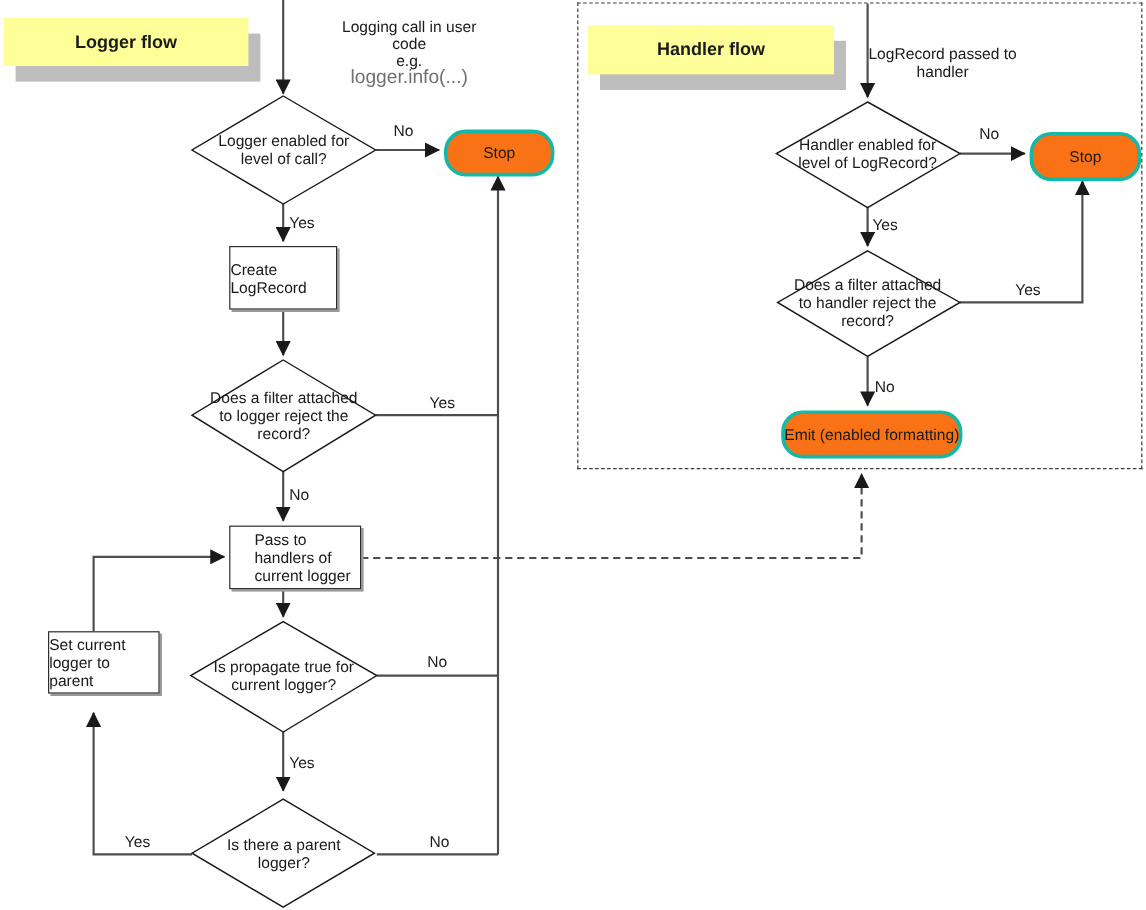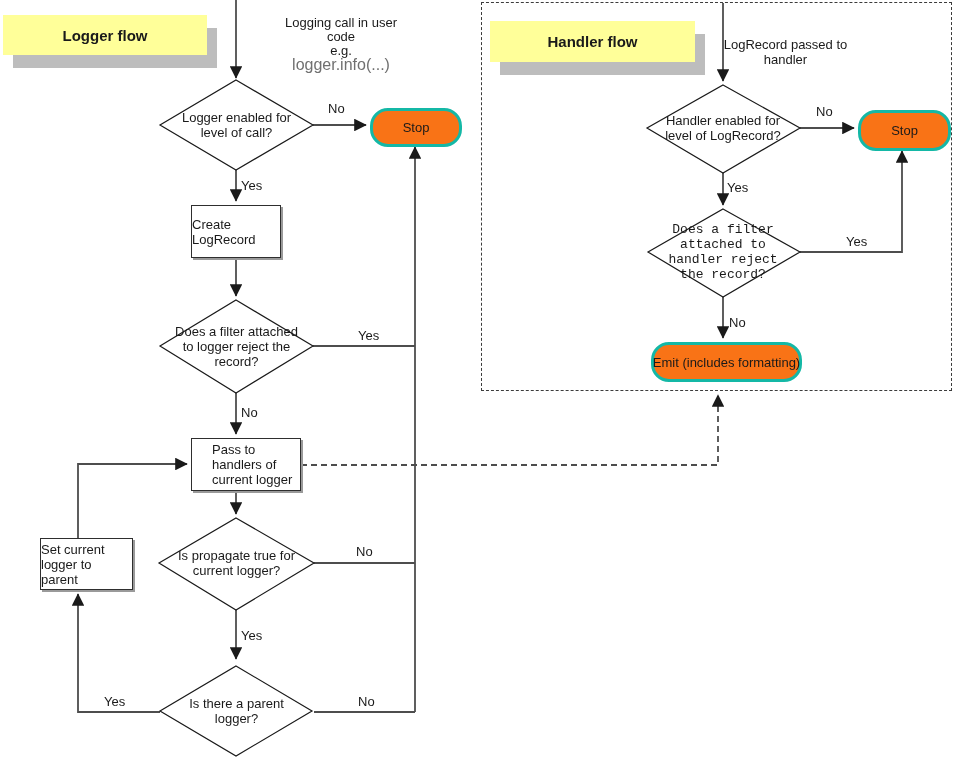--- a/index.html
+++ b/index.html
@@ -102,29 +102,29 @@
 
   <div class="start-text" style="left:723px;top:37px;width:125px;line-height:15px;">
     <div>LogRecord passed to handler</div>
   </div>
 
   <div class="diamond-text" style="left:171px;top:103px;width:131px;height:44px;">Logger enabled for level of call?</div>
   <div class="diamond-text" style="left:169px;top:316px;width:135px;height:60px;">Does a filter attached to logger reject the record?</div>
   <div class="diamond-text" style="left:166px;top:541px;width:141px;height:44px;">Is propagate true for current logger?</div>
   <div class="diamond-text" style="left:176px;top:689px;width:121px;height:44px;">Is there a parent logger?</div>
   <div class="diamond-text" style="left:653px;top:106px;width:140px;height:44px;">Handler enabled for level of LogRecord?</div>
-  <div class="diamond-text" style="left:655px;top:222px;width:136px;height:60px;font-family:Liberation Mono, monospace;">Does a filter attached to handler reject the record?</div>
+  <div class="diamond-text" style="left:655px;top:222px;width:136px;height:60px;">Does a filter attached to handler reject the record?</div>
 
   <div class="rect-node" style="left:191px;top:205px;width:88px;height:51px;">Create LogRecord</div>
   <div class="rect-node" style="left:191px;top:438px;width:88px;height:51px;padding-left:20px;">Pass to handlers of current logger</div>
-  <div class="rect-node" style="left:40px;top:538px;width:91px;height:50px;">Set current logger to parent</div>
+  <div class="rect-node" style="left:40px;top:526px;width:91px;height:50px;">Set current logger to parent</div>
 
   <div class="stadium" style="left:370px;top:108px;width:86px;height:33px;">Stop</div>
   <div class="stadium" style="left:858px;top:110px;width:87px;height:35px;">Stop</div>
-  <div class="stadium" style="left:651px;top:342px;width:145px;height:34px;">Emit (includes formatting)</div>
+  <div class="stadium" style="left:651px;top:342px;width:145px;height:34px;">Emit (enabled formatting)</div>
 
   <div class="edge-label" style="left:328px;top:101px;">No</div>
   <div class="edge-label" style="left:241px;top:178px;">Yes</div>
   <div class="edge-label" style="left:358px;top:328px;">Yes</div>
   <div class="edge-label" style="left:241px;top:405px;">No</div>
   <div class="edge-label" style="left:356px;top:544px;">No</div>
   <div class="edge-label" style="left:241px;top:628px;">Yes</div>
   <div class="edge-label" style="left:104px;top:694px;">Yes</div>
   <div class="edge-label" style="left:358px;top:694px;">No</div>
 

